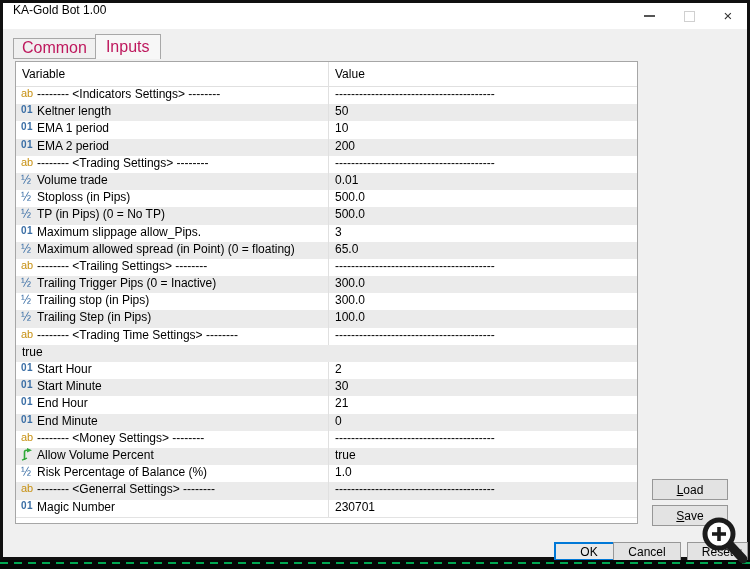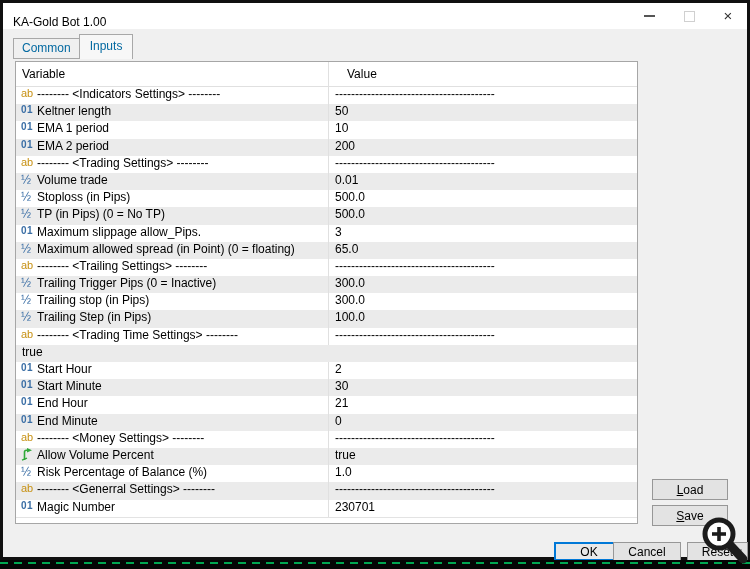--- a/index.html
+++ b/index.html
@@ -8,48 +8,48 @@
     background:#060606;
     font-family:"Liberation Sans", sans-serif;
     -webkit-font-smoothing:antialiased;
   }
   
   .window{
     position:absolute;left:0;top:0;width:750px;height:560px;
     background:#f0f0f0;border:3px solid #101010;box-sizing:border-box;
   }
   .titlebar{
-    height:26px;background:#ffffff;display:flex;align-items:flex-end;
+    height:26px;background:#ffffff;display:flex;align-items:flex-start;
     padding-left:10px;font-size:12px;color:#000;position:relative;
   }
   .win-ctl{
     position:absolute;top:0;height:26px;display:flex;align-items:center;justify-content:center;
   }
   .ctl-min{left:627px;width:38px;}
   .ctl-max{left:666px;width:40px;}
   .ctl-close{left:706px;width:38px;font-size:15px;color:#333;line-height:26px;}
   .min-bar{width:11px;height:2px;background:#555;}
   .max-box{width:9px;height:9px;border:1px solid #d0d0d0;background:#fff;}
   
   .tabbar{position:absolute;top:32px;left:10px;display:flex;align-items:flex-end;height:24px;z-index:2;}
   .tab{
-    font-size:12px;color:#0369a1;background:#f0f0f0;border:1px solid #a8a8a8;
+    font-size:16px;color:#be185d;background:#f0f0f0;border:1px solid #a8a8a8;
     padding:2px 8px 3px 8px;height:14px;line-height:14px;
   }
   .tab.active{
     background:#f7f7f7;border-bottom:none;padding:4px 10px 5px 10px;
     height:15px;line-height:15px;margin-left:-1px;position:relative;z-index:3;
   }
   
   .table{
     position:absolute;left:12px;top:58px;width:623px;height:463px;
     background:#ffffff;border:1px solid #a6a6a6;box-sizing:border-box;
     font-size:12px;color:#000;display:flex;flex-direction:column;
   }
-  .thead{display:flex;height:24px;border-bottom:1px solid #e0e0e0;flex:0 0 auto;gap:12px;}
+  .thead{display:flex;height:24px;border-bottom:1px solid #e0e0e0;flex:0 0 auto;}
   .th{display:flex;align-items:center;padding-left:6px;box-sizing:border-box;}
   .th-var{width:313px;border-right:1px solid #e0e0e0;}
   .th-val{flex:1;}
   .tbody{flex:0 0 auto;border-bottom:1px solid #e3e3e3;}
   .row{display:flex;height:17.2px;}
   .row:nth-child(even){background:#ebebeb;}
   .cell{display:flex;align-items:flex-start;box-sizing:border-box;overflow:hidden;white-space:nowrap;}
   .cell-var{width:313px;border-right:1px solid #e0e0e0;padding-left:5px;}
   .cell-val{flex:1;padding-left:6px;}
   .ic{width:16px;flex:0 0 16px;display:inline-flex;align-items:center;justify-content:flex-start;font-size:11px;}

